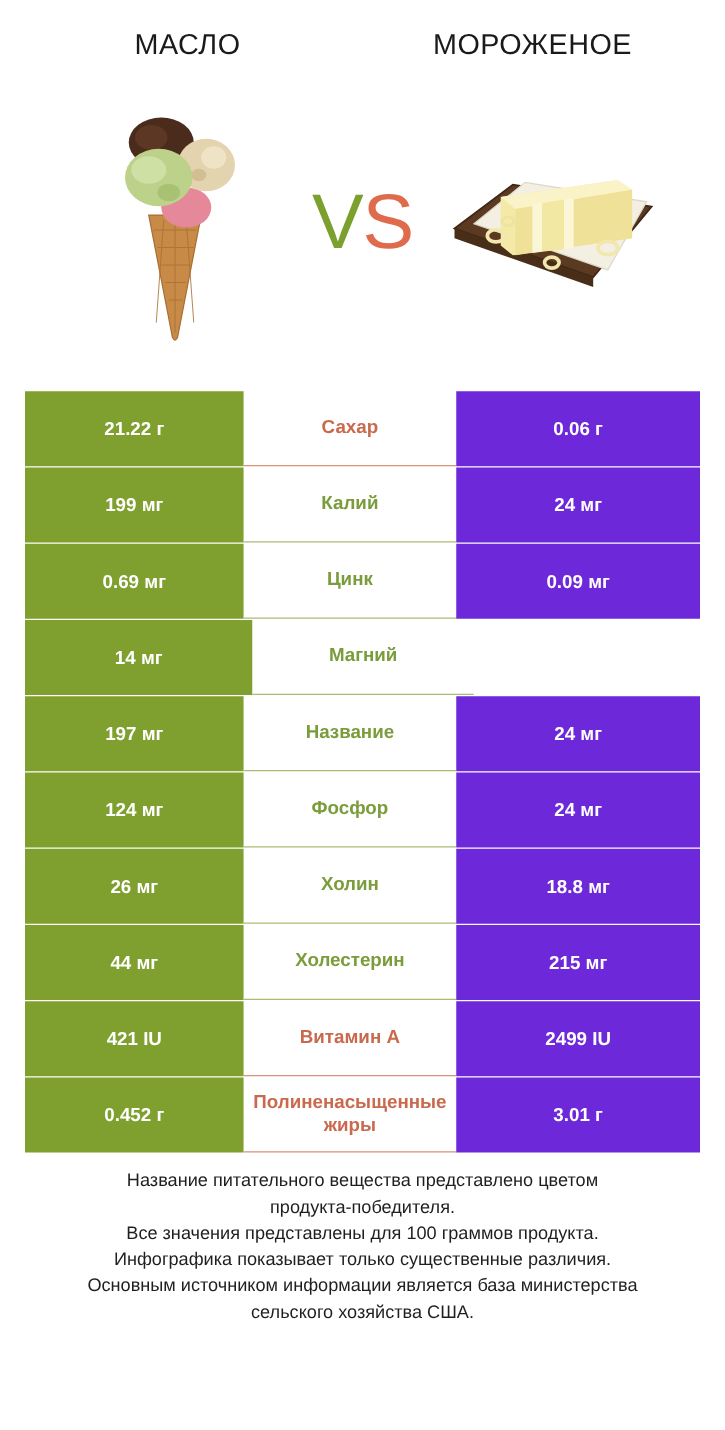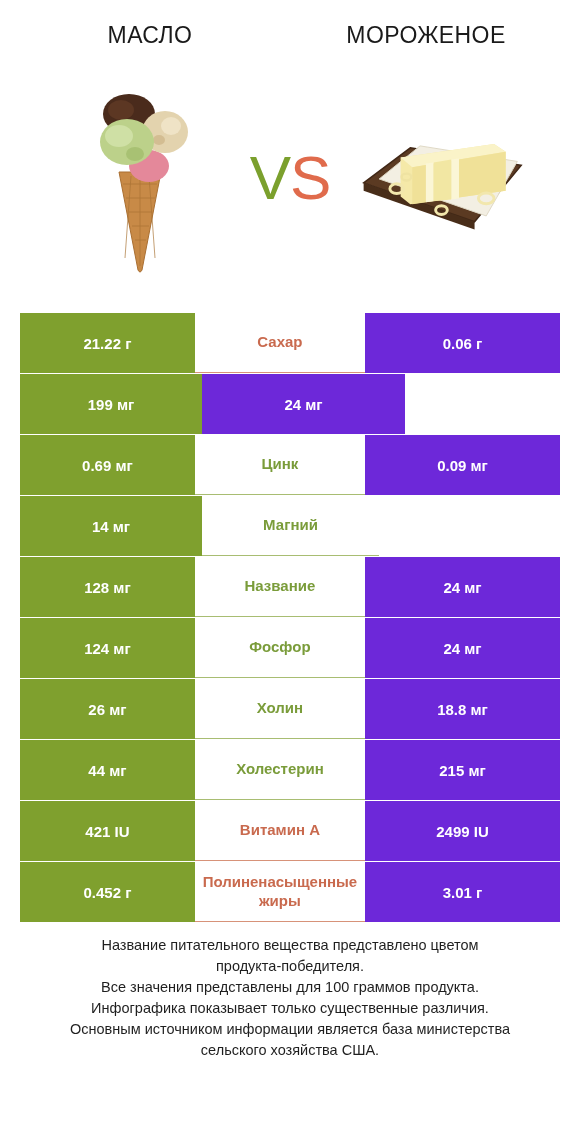--- a/index.html
+++ b/index.html
@@ -193,33 +193,34 @@
 </div>
 
 <div class="table">
     <div class="row">
       <div class="cell cell-left">21.22 г</div>
       <div class="cell cell-mid win-orange">Сахар</div>
       <div class="cell cell-right">0.06 г</div>
     </div>
     <div class="row">
       <div class="cell cell-left">199 мг</div>
+      <div class="cell cell-mid win-green">Калий</div>
       <div class="cell cell-right">24 мг</div>
     </div>
     <div class="row">
       <div class="cell cell-left">0.69 мг</div>
       <div class="cell cell-mid win-green">Цинк</div>
       <div class="cell cell-right">0.09 мг</div>
     </div>
     <div class="row">
       <div class="cell cell-left">14 мг</div>
       <div class="cell cell-mid win-green">Магний</div>
     </div>
     <div class="row">
-      <div class="cell cell-left">128 мг</div>
+      <div class="cell cell-left">197 мг</div>
       <div class="cell cell-mid win-green">Название</div>
       <div class="cell cell-right">24 мг</div>
     </div>
     <div class="row">
       <div class="cell cell-left">124 мг</div>
       <div class="cell cell-mid win-green">Фосфор</div>
       <div class="cell cell-right">24 мг</div>
     </div>
     <div class="row">
       <div class="cell cell-left">26 мг</div>

